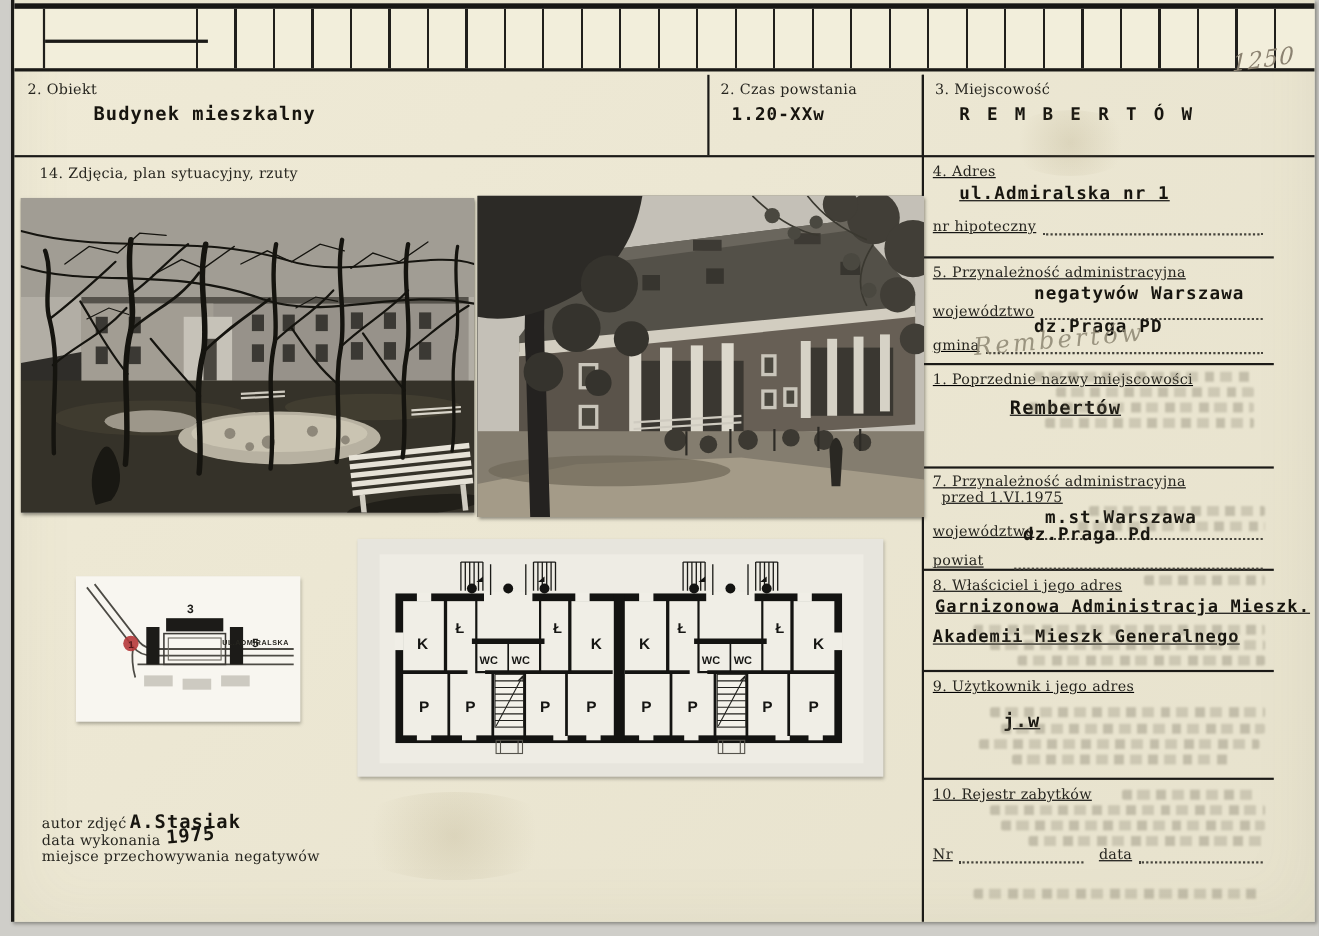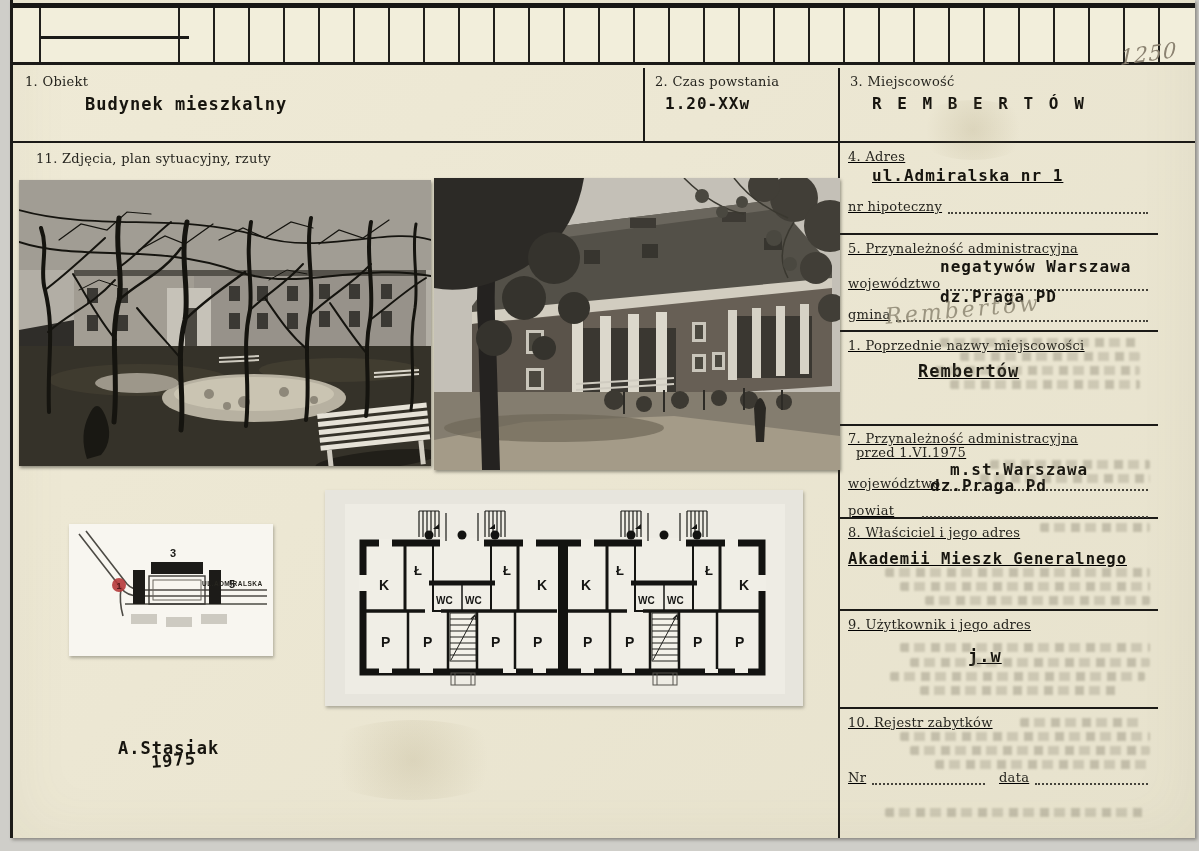--- a/index.html
+++ b/index.html
@@ -60,36 +60,36 @@
 
     <div id="code-strip">
       <div id="code-left-tick"></div>
       <div id="code-left-line"></div>
       <div id="code-ticks"></div>
       <div class="abs handnum" style="right:18px;bottom:-4px;">1250</div>
     </div>
 
     <div id="row1">
       <div class="cell" id="cell1" style="left:0;width:630px;">
-        <div class="abs plabel" style="left:12px;top:6px;">1. Obiekt</div>
+        <div class="abs plabel" style="left:12px;top:6px;">2. Obiekt</div>
         <div class="abs typed" style="left:72px;top:26px;font-size:17px;">Budynek mieszkalny</div>
       </div>
       <div class="cell" id="cell2">
         <div class="abs plabel" style="left:10px;top:6px;">2. Czas powstania</div>
         <div class="abs typed" style="left:20px;top:26px;">1.20-XXw</div>
       </div>
       <div class="cell" id="cell3">
         <div class="abs plabel" style="left:10px;top:6px;">3. Miejscowość</div>
         <div class="abs typed" style="left:32px;top:26px;letter-spacing:3px;">R E M B E R T Ó W</div>
       </div>
     </div>
 
     <div id="vdiv"></div>
 
-    <div class="abs plabel" style="left:23px;top:151px;">11. Zdjęcia, plan sytuacyjny, rzuty</div>
+    <div class="abs plabel" style="left:23px;top:151px;">14. Zdjęcia, plan sytuacyjny, rzuty</div>
 
     <div class="photo" style="left:6px;top:180px;width:412px;height:286px;">
       <svg width="412" height="286" viewBox="0 0 412 286">
         <rect width="412" height="286" fill="#b2aea5"></rect>
         <rect width="412" height="90" fill="#a19d94"></rect>
 
         <rect x="55" y="90" width="352" height="8" fill="#55524b"></rect>
         <rect x="55" y="96" width="352" height="72" fill="#97928a"></rect>
         <rect x="55" y="96" width="120" height="72" fill="#a29d93"></rect>
         <rect x="148" y="108" width="44" height="58" fill="#c6c2b8"></rect>
@@ -389,20 +389,25 @@
             <text x="18" y="104" font-size="14">P</text>
             <text x="60" y="104" font-size="14">P</text>
             <text x="128" y="104" font-size="14">P</text>
             <text x="170" y="104" font-size="14">P</text>
           </g>
         </g>
         <use href="#fp-half" x="202"></use>
       </svg>
     </div>
 
+    <div id="credits">
+      <span class="plabel">autor zdjęć</span>
+      <span class="plabel">data wykonania</span>
+      <span class="plabel">miejsce przechowywania negatywów</span>
+    </div>
     <div class="abs typed" style="left:105px;top:738px;font-size:17px;">A.Stasiak</div>
     <div class="abs typed" style="left:138px;top:750px;font-size:17px;transform:rotate(-5deg);">1975</div>
 
     <div id="rcol">
 
       <div class="rfield" style="top:75px;height:92px;">
         <div class="plabel">4. Adres</div>
         <div class="typed" style="margin:2px 0 0 24px;">ul.Admiralska nr 1</div>
         <div class="dotrow" style="margin-top:12px;">
           <span class="plabel">nr hipoteczny</span>
@@ -440,26 +445,27 @@
         <div class="overtyped typed" style="left:110px;top:34px;">m.st.Warszawa</div>
         <div class="overtyped typed" style="left:90px;top:50px;">dz.Praga Pd</div>
         <div class="dotrow" style="margin-top:10px;">
           <span class="plabel">powiat</span>
           <span class="dots" style="margin-left:28px;"></span>
         </div>
       </div>
 
       <div class="rfield" style="top:451px;height:92px;">
         <div class="plabel">8. Właściciel i jego adres</div>
+        <div class="typed" style="margin:2px 0 0 2px;font-size:15.5px;">Garnizonowa Administracja Mieszk.</div>
         <div class="typed" style="margin:10px 0 0 0;font-size:15.5px;">Akademii Mieszk Generalnego</div>
       </div>
 
       <div class="rfield" style="top:543px;height:98px;">
         <div class="plabel">9. Użytkownik i jego adres</div>
-        <div class="typed" style="margin:14px 0 0 120px;font-size:17px;">j.w</div>
+        <div class="typed" style="margin:14px 0 0 64px;font-size:17px;">j.w</div>
       </div>
 
       <div class="rfield" style="top:641px;height:137px;border-bottom:none;">
         <div class="plabel">10. Rejestr zabytków</div>
         <div class="dotrow" style="margin-top:38px;">
           <span class="plabel">Nr</span>
           <span class="dots" style="max-width:120px;"></span>
           <span class="plabel" style="margin-left:14px;">data</span>
           <span class="dots"></span>
         </div>

